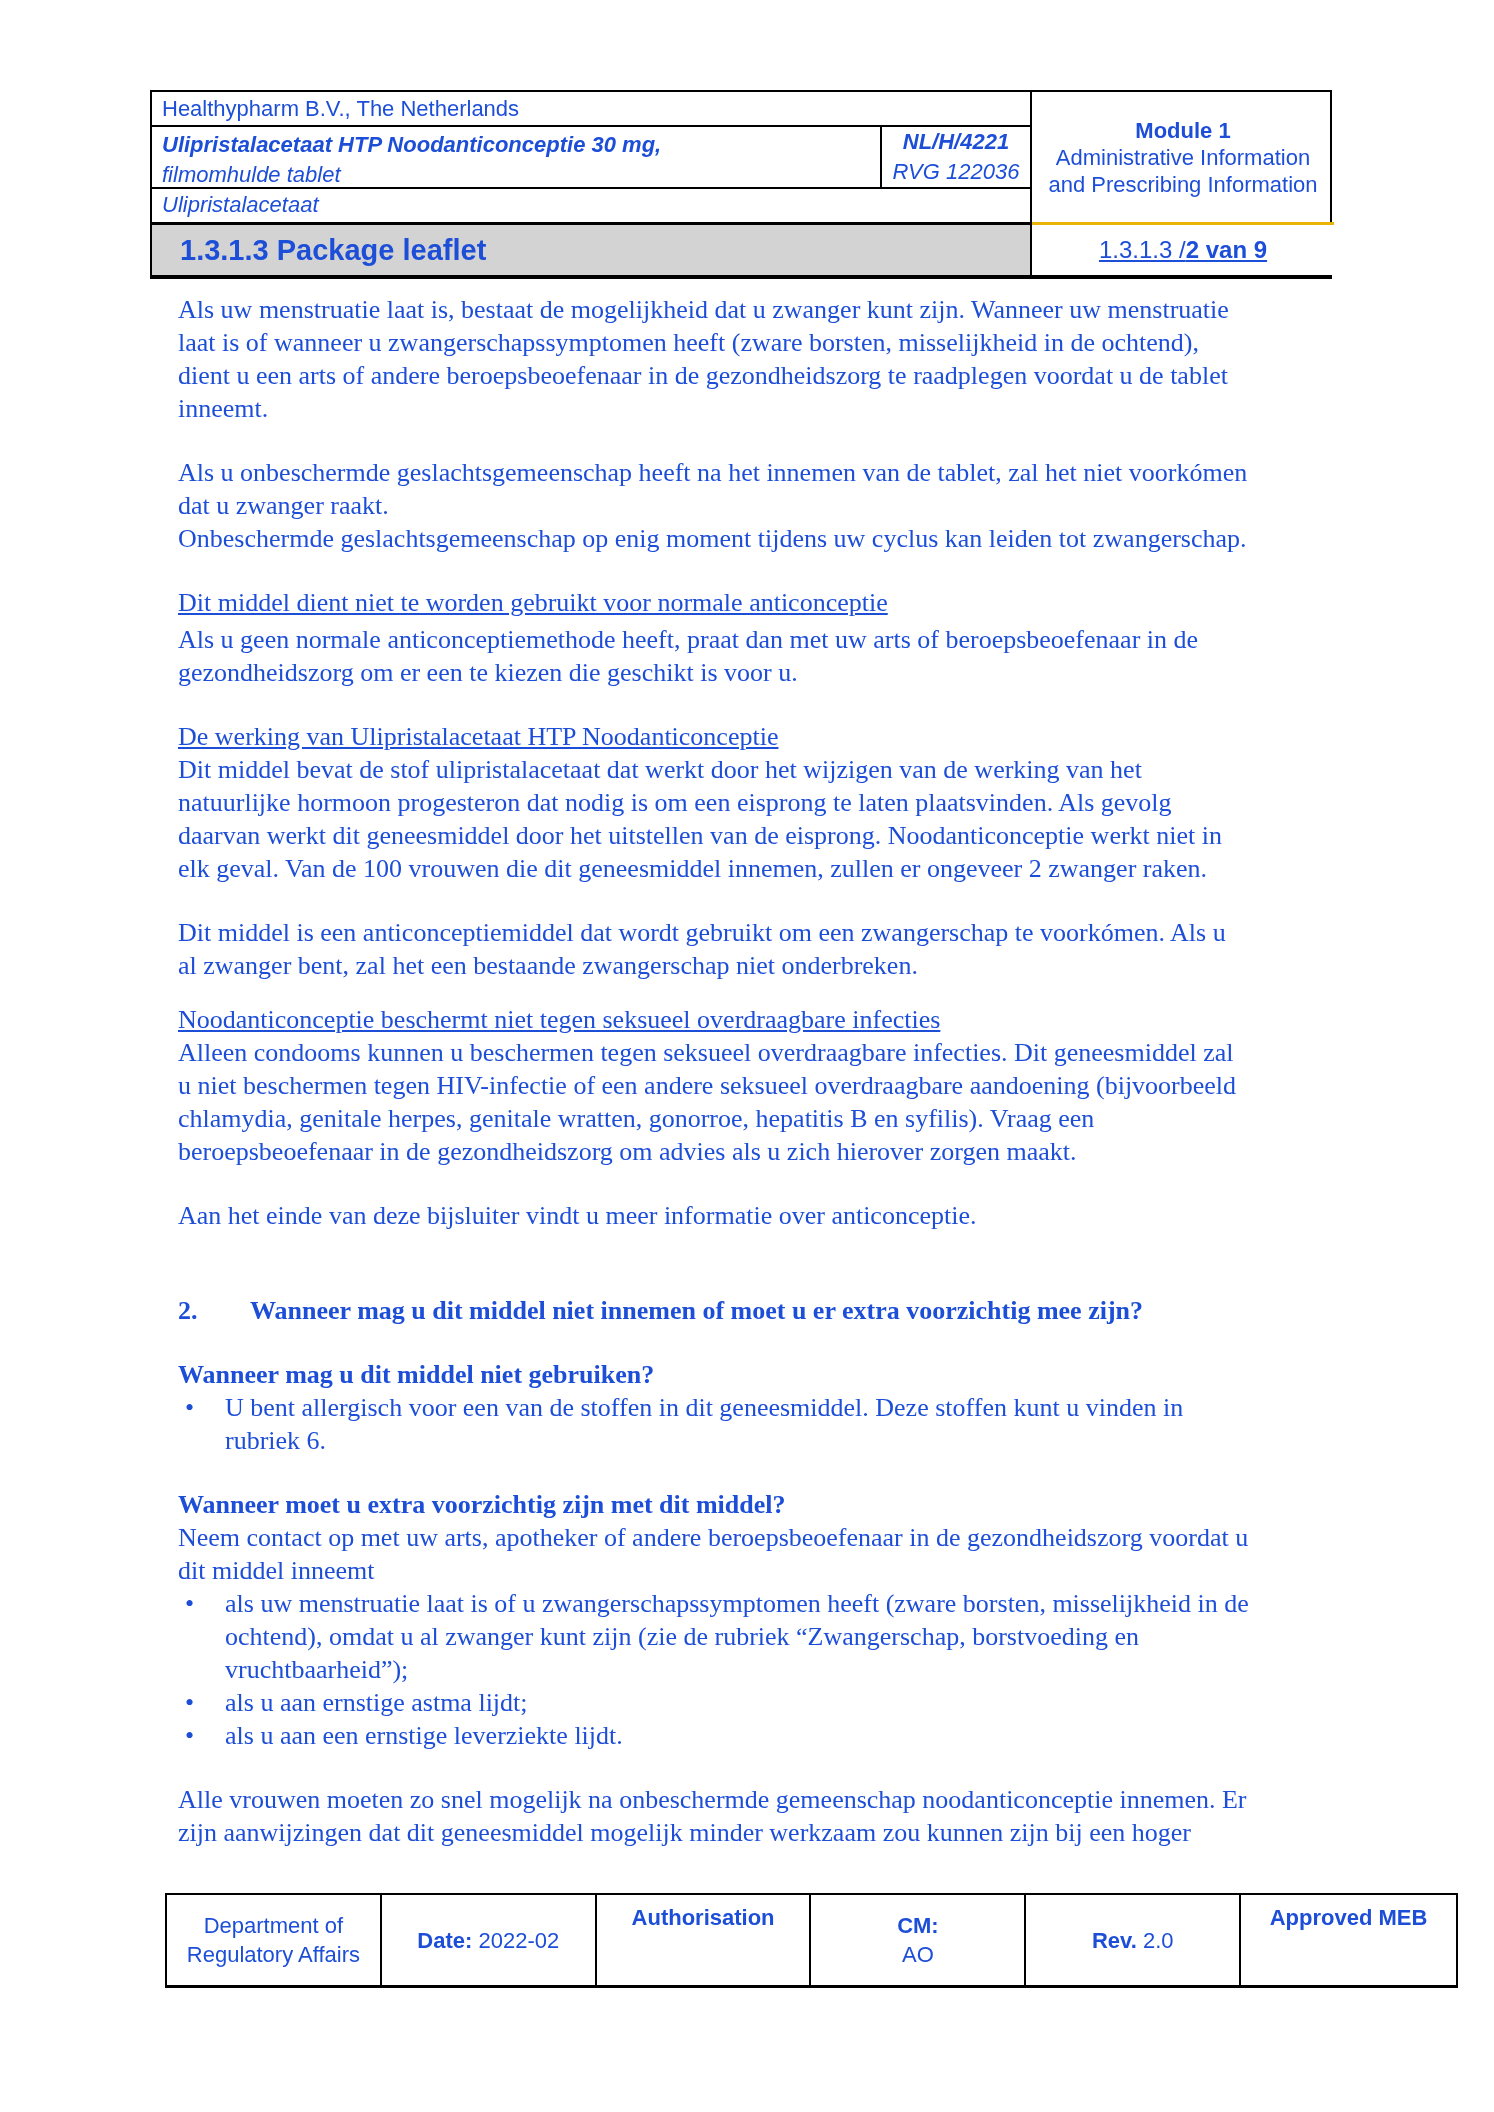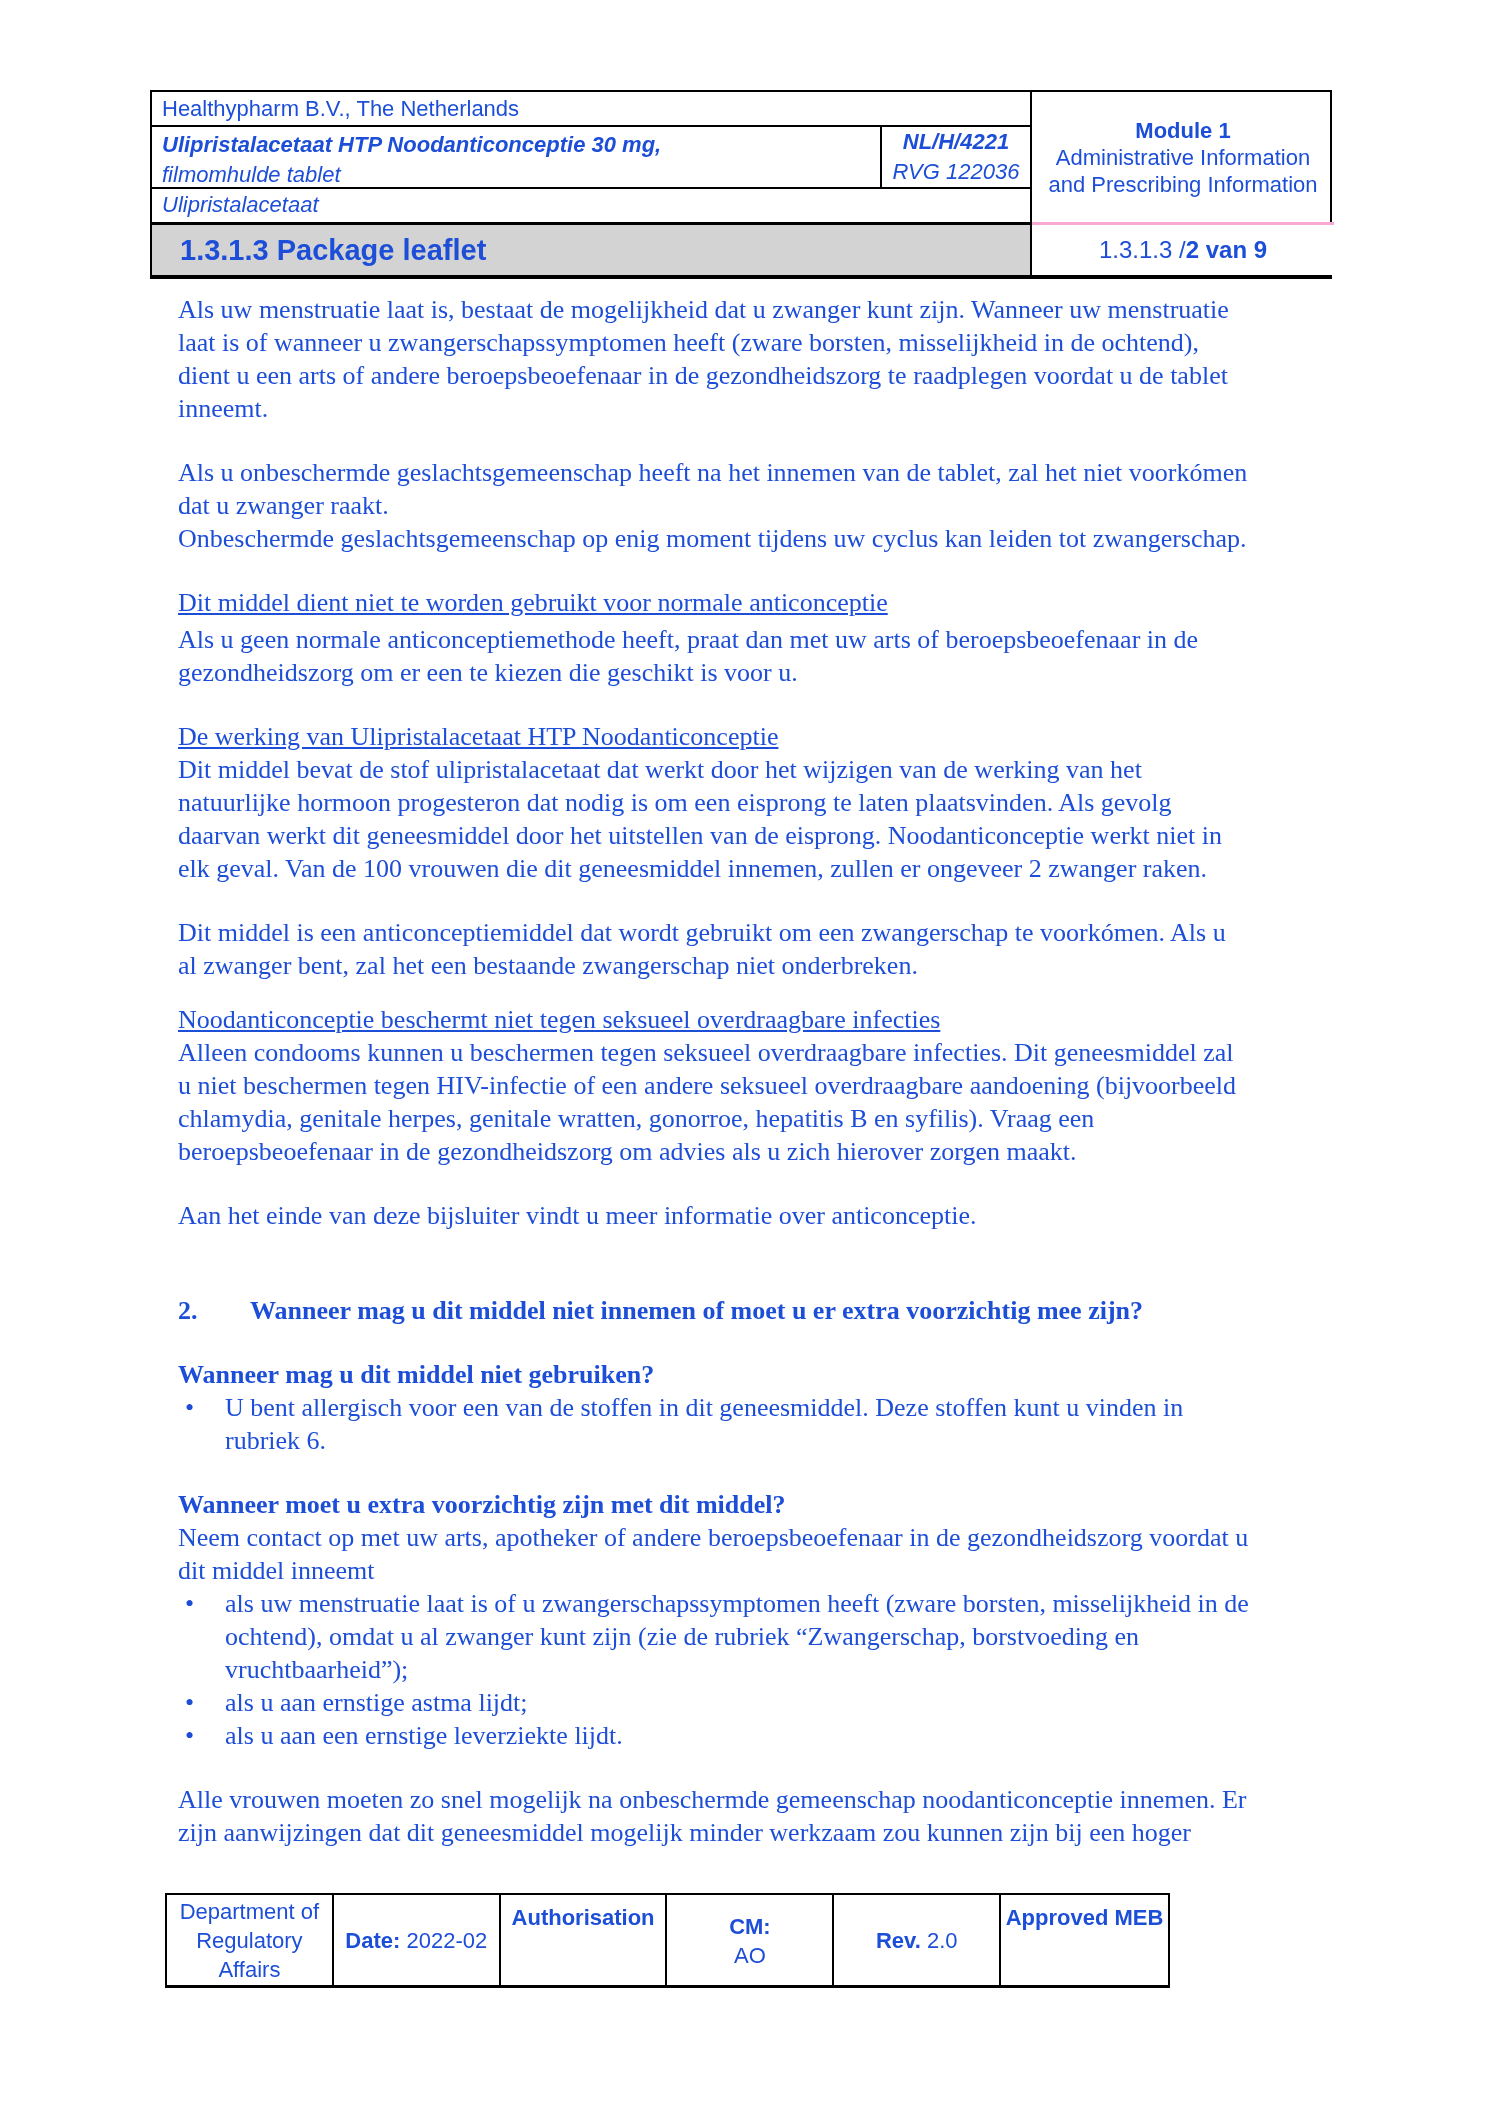--- a/index.html
+++ b/index.html
@@ -35,42 +35,42 @@
     font-style:italic;line-height:30px;text-align:center;}
   .c-nl .l1{font-weight:bold;}
   .c-active{grid-column:1/3;grid-row:3;border-right:2px solid #000;padding:3px 8px 0 10px;font-style:italic;}
   .c-module{grid-column:3;grid-row:1/4;display:flex;flex-direction:column;justify-content:center;
     align-items:center;text-align:center;line-height:27px;padding:0 4px;}
   .c-module .m1{font-weight:bold;}
   .c-module .m2{white-space:pre-line;}
   .c-title{grid-column:1/3;grid-row:4;background:#d3d3d3;border-top:3px solid #000;border-right:2px solid #000;
     display:flex;align-items:center;padding-left:28px;
     font-weight:bold;font-size:29px;}
-  .c-pageref{grid-column:3;grid-row:4;border-top:3px solid #f9a8d4;display:flex;align-items:center;
-    justify-content:center;font-size:24px;background:#fff;}
+  .c-pageref{grid-column:3;grid-row:4;border-top:3px solid #eab308;display:flex;align-items:center;
+    justify-content:center;font-size:24px;background:#fff;text-decoration:underline;}
   .c-pageref .b{font-weight:bold;}
 
   
   .body-content{
     position:absolute;left:178px;top:293px;width:1260px;
     font-family:"Liberation Serif",serif;
     font-size:26px;line-height:33px;
   }
   .para{white-space:pre-line;}
   .underline{text-decoration:underline;}
   .bold{font-weight:bold;}
   .numbered{display:flex;font-weight:bold;}
   .numbered .num{width:72px;flex:none;}
   .bullet{display:flex;}
   .bullet .dot{width:47px;flex:none;padding-left:7px;box-sizing:border-box;}
   .bullet .btxt{white-space:pre-line;}
 
   
   .ftr{
-    position:absolute;left:165px;top:1893px;width:1005px;height:95px;
+    position:absolute;left:165px;top:1893px;width:1293px;height:95px;
     display:grid;
     grid-template-columns:repeat(6,1fr);
     border:2px solid #000;
     border-bottom:3px solid #000;
     box-sizing:border-box;
     font-size:22px;line-height:29px;
   }
   .ftr > div{
     box-sizing:border-box;border-right:2px solid #000;
     display:flex;flex-direction:column;justify-content:center;align-items:center;

